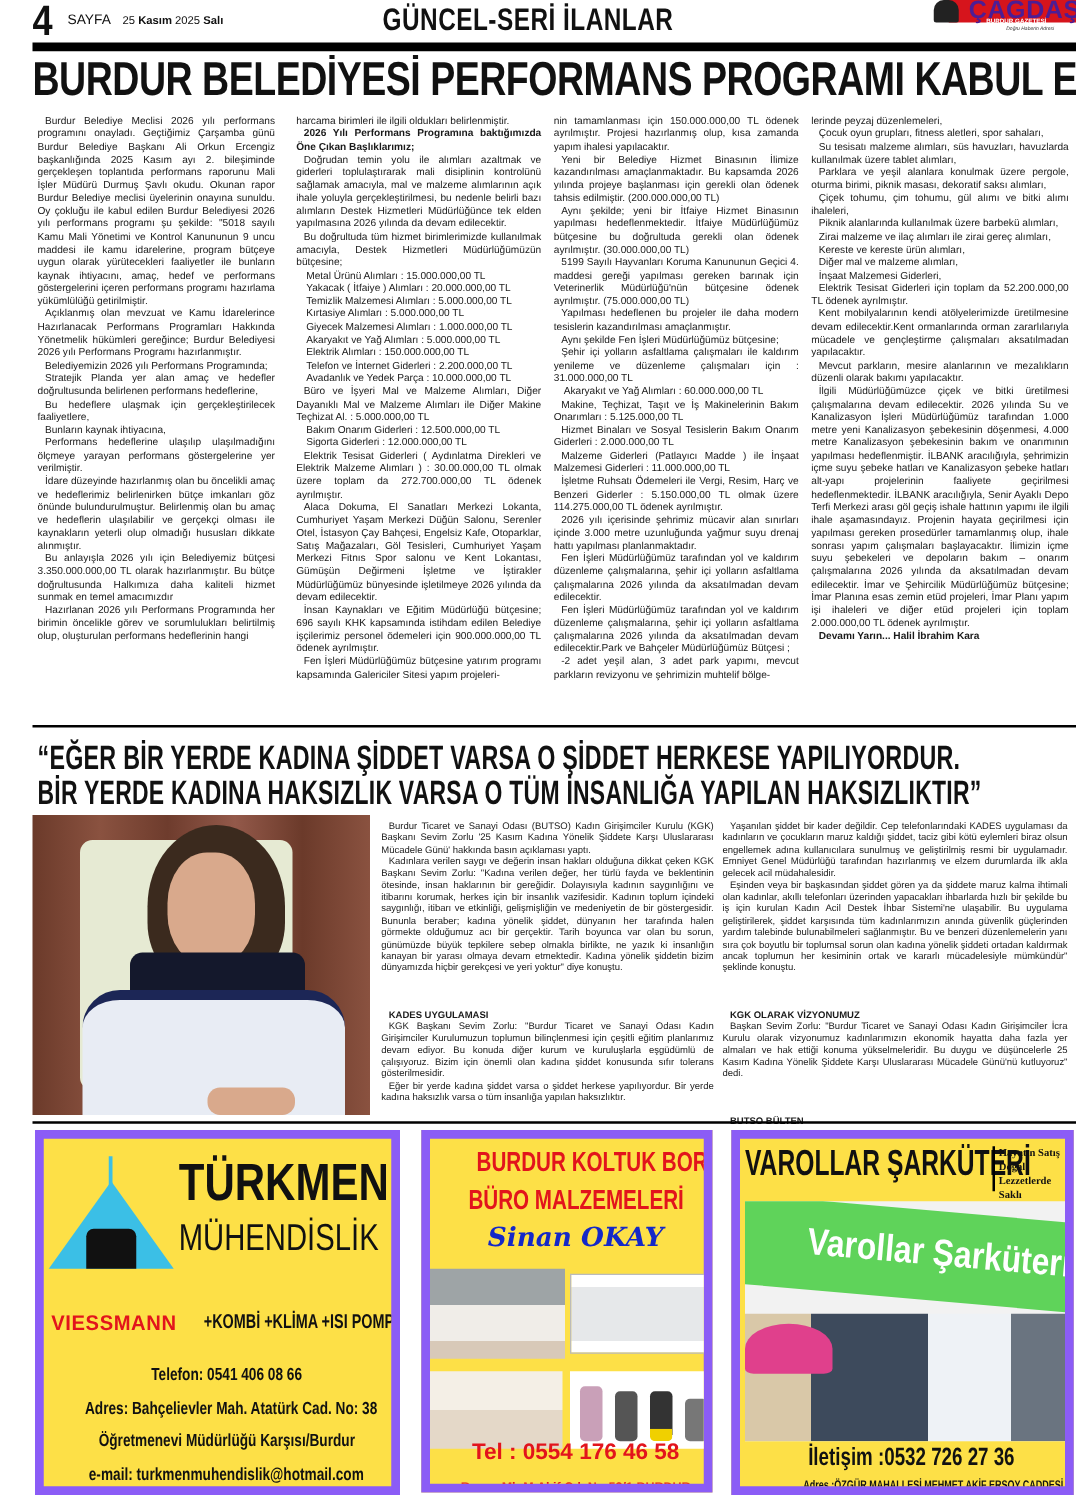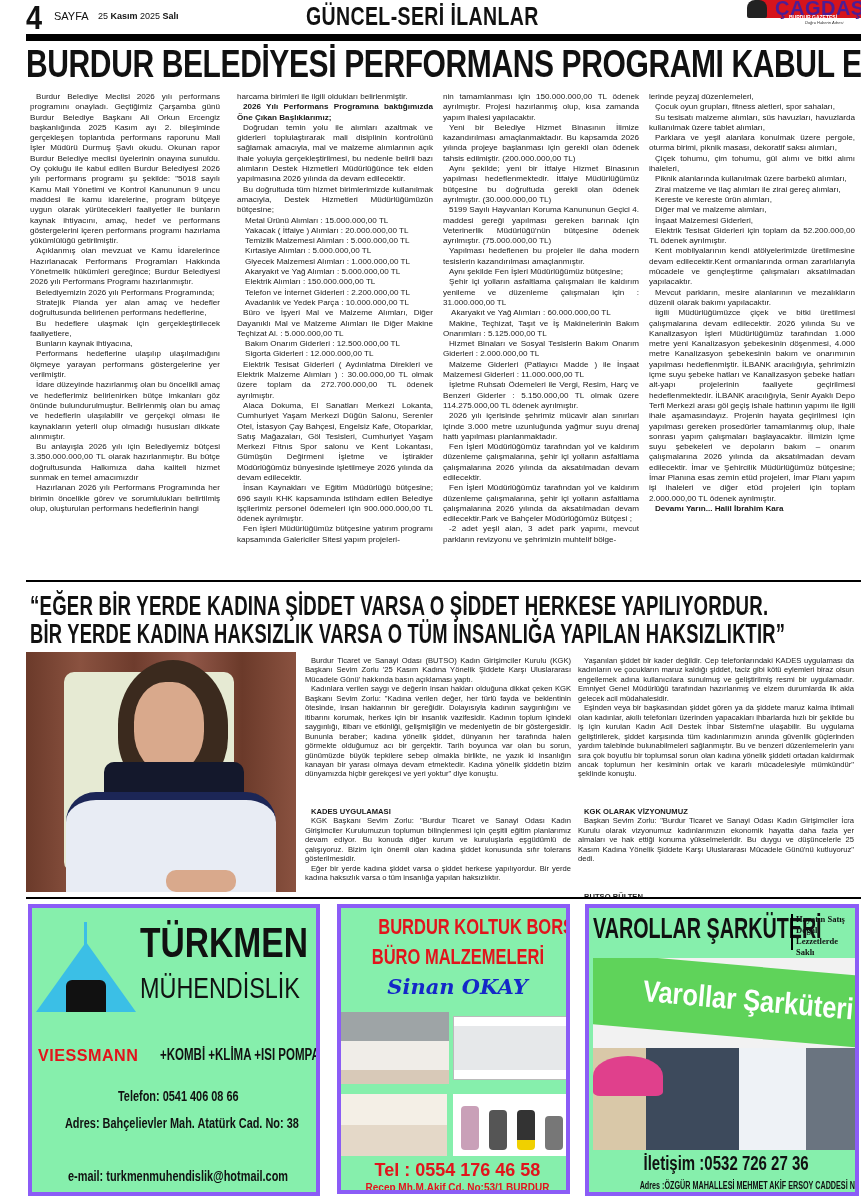--- a/index.html
+++ b/index.html
@@ -52,21 +52,21 @@
   .photo .hands { position: absolute; left: 140px; top: 218px; width: 70px; height: 22px; background: #d9a98c; border-radius: 10px; }
 
   .a2col { position: absolute; top: 656px; font-size: 7.6px; line-height: 9.45px; text-align: justify; color: #1a1a1a; }
   .a2col p { text-indent: 6px; }
   .a2col p.sub { font-weight: bold; margin-top: 28px; }
   .a2c1 { left: 305px; width: 266px; }
   .a2c2 { left: 578px; width: 276px; }
   .rule-low { position: absolute; left: 26px; top: 897px; width: 835px; height: 2px; background: #000; }
 
   
-  .ad { position: absolute; border: 4px solid #8b5cf6; background: #86efac; overflow: hidden; }
+  .ad { position: absolute; border: 7px solid #8b5cf6; background: #fde047; overflow: hidden; }
   .ad1 { left: 28px; top: 904px; width: 292px; height: 292px; }
   .tent { position: absolute; left: 4px; top: 14px; width: 100px; height: 95px; }
   .tent .body { position: absolute; left: 0; top: 20px; width: 0; height: 0; border-left: 50px solid transparent; border-right: 50px solid transparent; border-bottom: 70px solid #3bbfe6; }
   .tent .door { position: absolute; left: 30px; top: 58px; width: 40px; height: 32px; background: #111; border-radius: 6px 6px 0 0; }
   .tent .pole { position: absolute; left: 48px; top: 0; width: 3px; height: 28px; background: #3bbfe6; }
   .turkmen { position: absolute; left: 108px; top: 12px; font-weight: bold; font-size: 42px; line-height: 46px; transform: scaleX(0.8); transform-origin: left; white-space: nowrap; }
   .muhendislik { position: absolute; left: 108px; top: 64px; font-size: 30px; line-height: 32px; transform: scaleX(0.78); transform-origin: left; white-space: nowrap; }
   .viess { position: absolute; left: 6px; top: 138px; color: #e2141c; font-weight: bold; font-size: 17px; letter-spacing: 0.5px; white-space: nowrap; transform: scaleX(0.95); transform-origin: left; }
   .services { position: absolute; left: 128px; top: 138px; font-weight: bold; font-size: 16px; white-space: nowrap; transform: scaleX(0.72); transform-origin: left; }
   .ad1 .line { position: absolute; left: 0; width: 292px; text-align: center; font-weight: bold; font-size: 14px; white-space: nowrap; }
@@ -81,21 +81,21 @@
   .ad2 .t1 { top: 6px; font-size: 22px; }
   .ad2 .t1 span, .ad2 .t2 span { display: inline-block; transform: scaleX(0.75); }
   .ad2 .t2 { top: 36px; font-size: 22px; }
   .ad2 .t3 { position: absolute; left: 0; width: 233px; text-align: center; top: 66px; color: #1428c8; font-family: "DejaVu Serif", serif; font-style: italic; font-weight: bold; font-size: 21px; }
   .ad2 .img { position: absolute; background: #ddd; }
   .ad2 .sofa1 { left: 0; top: 104px; width: 108px; height: 72px; background: linear-gradient(#9ea4a6 0 40%, #f0ede8 40% 80%, #d8c9b8 80%); }
   .ad2 .sofa2 { left: 112px; top: 108px; width: 118px; height: 64px; background: linear-gradient(#fff 0 15%, #e6e8ea 15% 85%, #fff 85%); border: 1px solid #bbb; }
   .ad2 .office { left: 0; top: 186px; width: 106px; height: 62px; background: linear-gradient(#f4efe6 0 50%, #e4d8c8 50%); }
   .ad2 .chairs { left: 112px; top: 186px; width: 118px; height: 62px; background: #fff; }
   .ad2 .chairs i { position: absolute; bottom: 6px; width: 18px; height: 40px; border-radius: 4px; }
-  .ad2 .tel { position: absolute; left: 0; width: 233px; text-align: center; top: 252px; color: #e2141c; font-weight: bold; font-size: 18px; white-space: nowrap; }
+  .ad2 .tel { position: absolute; left: 0; width: 233px; text-align: center; top: 240px; color: #e2141c; font-weight: bold; font-size: 18px; white-space: nowrap; }
   .ad2 .addr { position: absolute; left: 0; width: 233px; text-align: center; top: 274px; color: #e2141c; font-weight: bold; font-size: 10px; white-space: nowrap; }
 
   .ad3 { left: 585px; top: 904px; width: 274px; height: 292px; }
   .ad3 .name { position: absolute; left: 4px; top: 4px; font-weight: bold; font-size: 29px; white-space: nowrap; transform: scaleX(0.68); transform-origin: left; }
   .ad3 .vsep { position: absolute; left: 202px; top: 6px; width: 2px; height: 36px; background: #000; }
   .ad3 .slogan { position: absolute; left: 207px; top: 6px; font-family: "Liberation Serif", serif; font-weight: bold; font-size: 8.5px; line-height: 11px; }
   .ad3 .shop { position: absolute; left: 4px; top: 50px; width: 266px; height: 192px; background: #f2f2f2; overflow: hidden; }
   .ad3 .sign { position: absolute; left: 0; top: 6px; width: 266px; height: 72px; background: #5fd35a; transform: skewY(5deg); }
   .ad3 .signtext { position: absolute; left: 50px; top: 16px; color: #fff; font-size: 30px; font-weight: bold; white-space: nowrap; transform: rotate(5deg) scaleX(0.85); transform-origin: left; }
   .ad3 .store { position: absolute; left: 0; top: 90px; width: 266px; height: 102px; background: linear-gradient(90deg, #d9c8a8 0 20%, #3d4a5c 20% 55%, #eef2f6 55% 80%, #6a7480 80%); }
@@ -237,20 +237,21 @@
     <div class="pole"></div>
     <div class="body"></div>
     <div class="door"></div>
   </div>
   <div class="turkmen">TÜRKMEN</div>
   <div class="muhendislik">MÜHENDİSLİK</div>
   <div class="viess">VIESSMANN</div>
   <div class="services">+KOMBİ  +KLİMA +ISI POMPASI</div>
   <div class="line l1"><span>Telefon: 0541 406 08 66</span></div>
   <div class="line l2"><span>Adres: Bahçelievler Mah. Atatürk Cad. No: 38</span></div>
+  <div class="line l3"><span>Öğretmenevi Müdürlüğü Karşısı/Burdur</span></div>
   <div class="line l4"><span>e-mail: turkmenmuhendislik@hotmail.com</span></div>
 </div>
 
 <div class="ad ad2">
   <div class="t1"><span>BURDUR KOLTUK BORSASI</span></div>
   <div class="t2"><span>BÜRO MALZEMELERİ</span></div>
   <div class="t3">Sinan OKAY</div>
   <div class="img sofa1"></div>
   <div class="img sofa2"></div>
   <div class="img office"></div>

